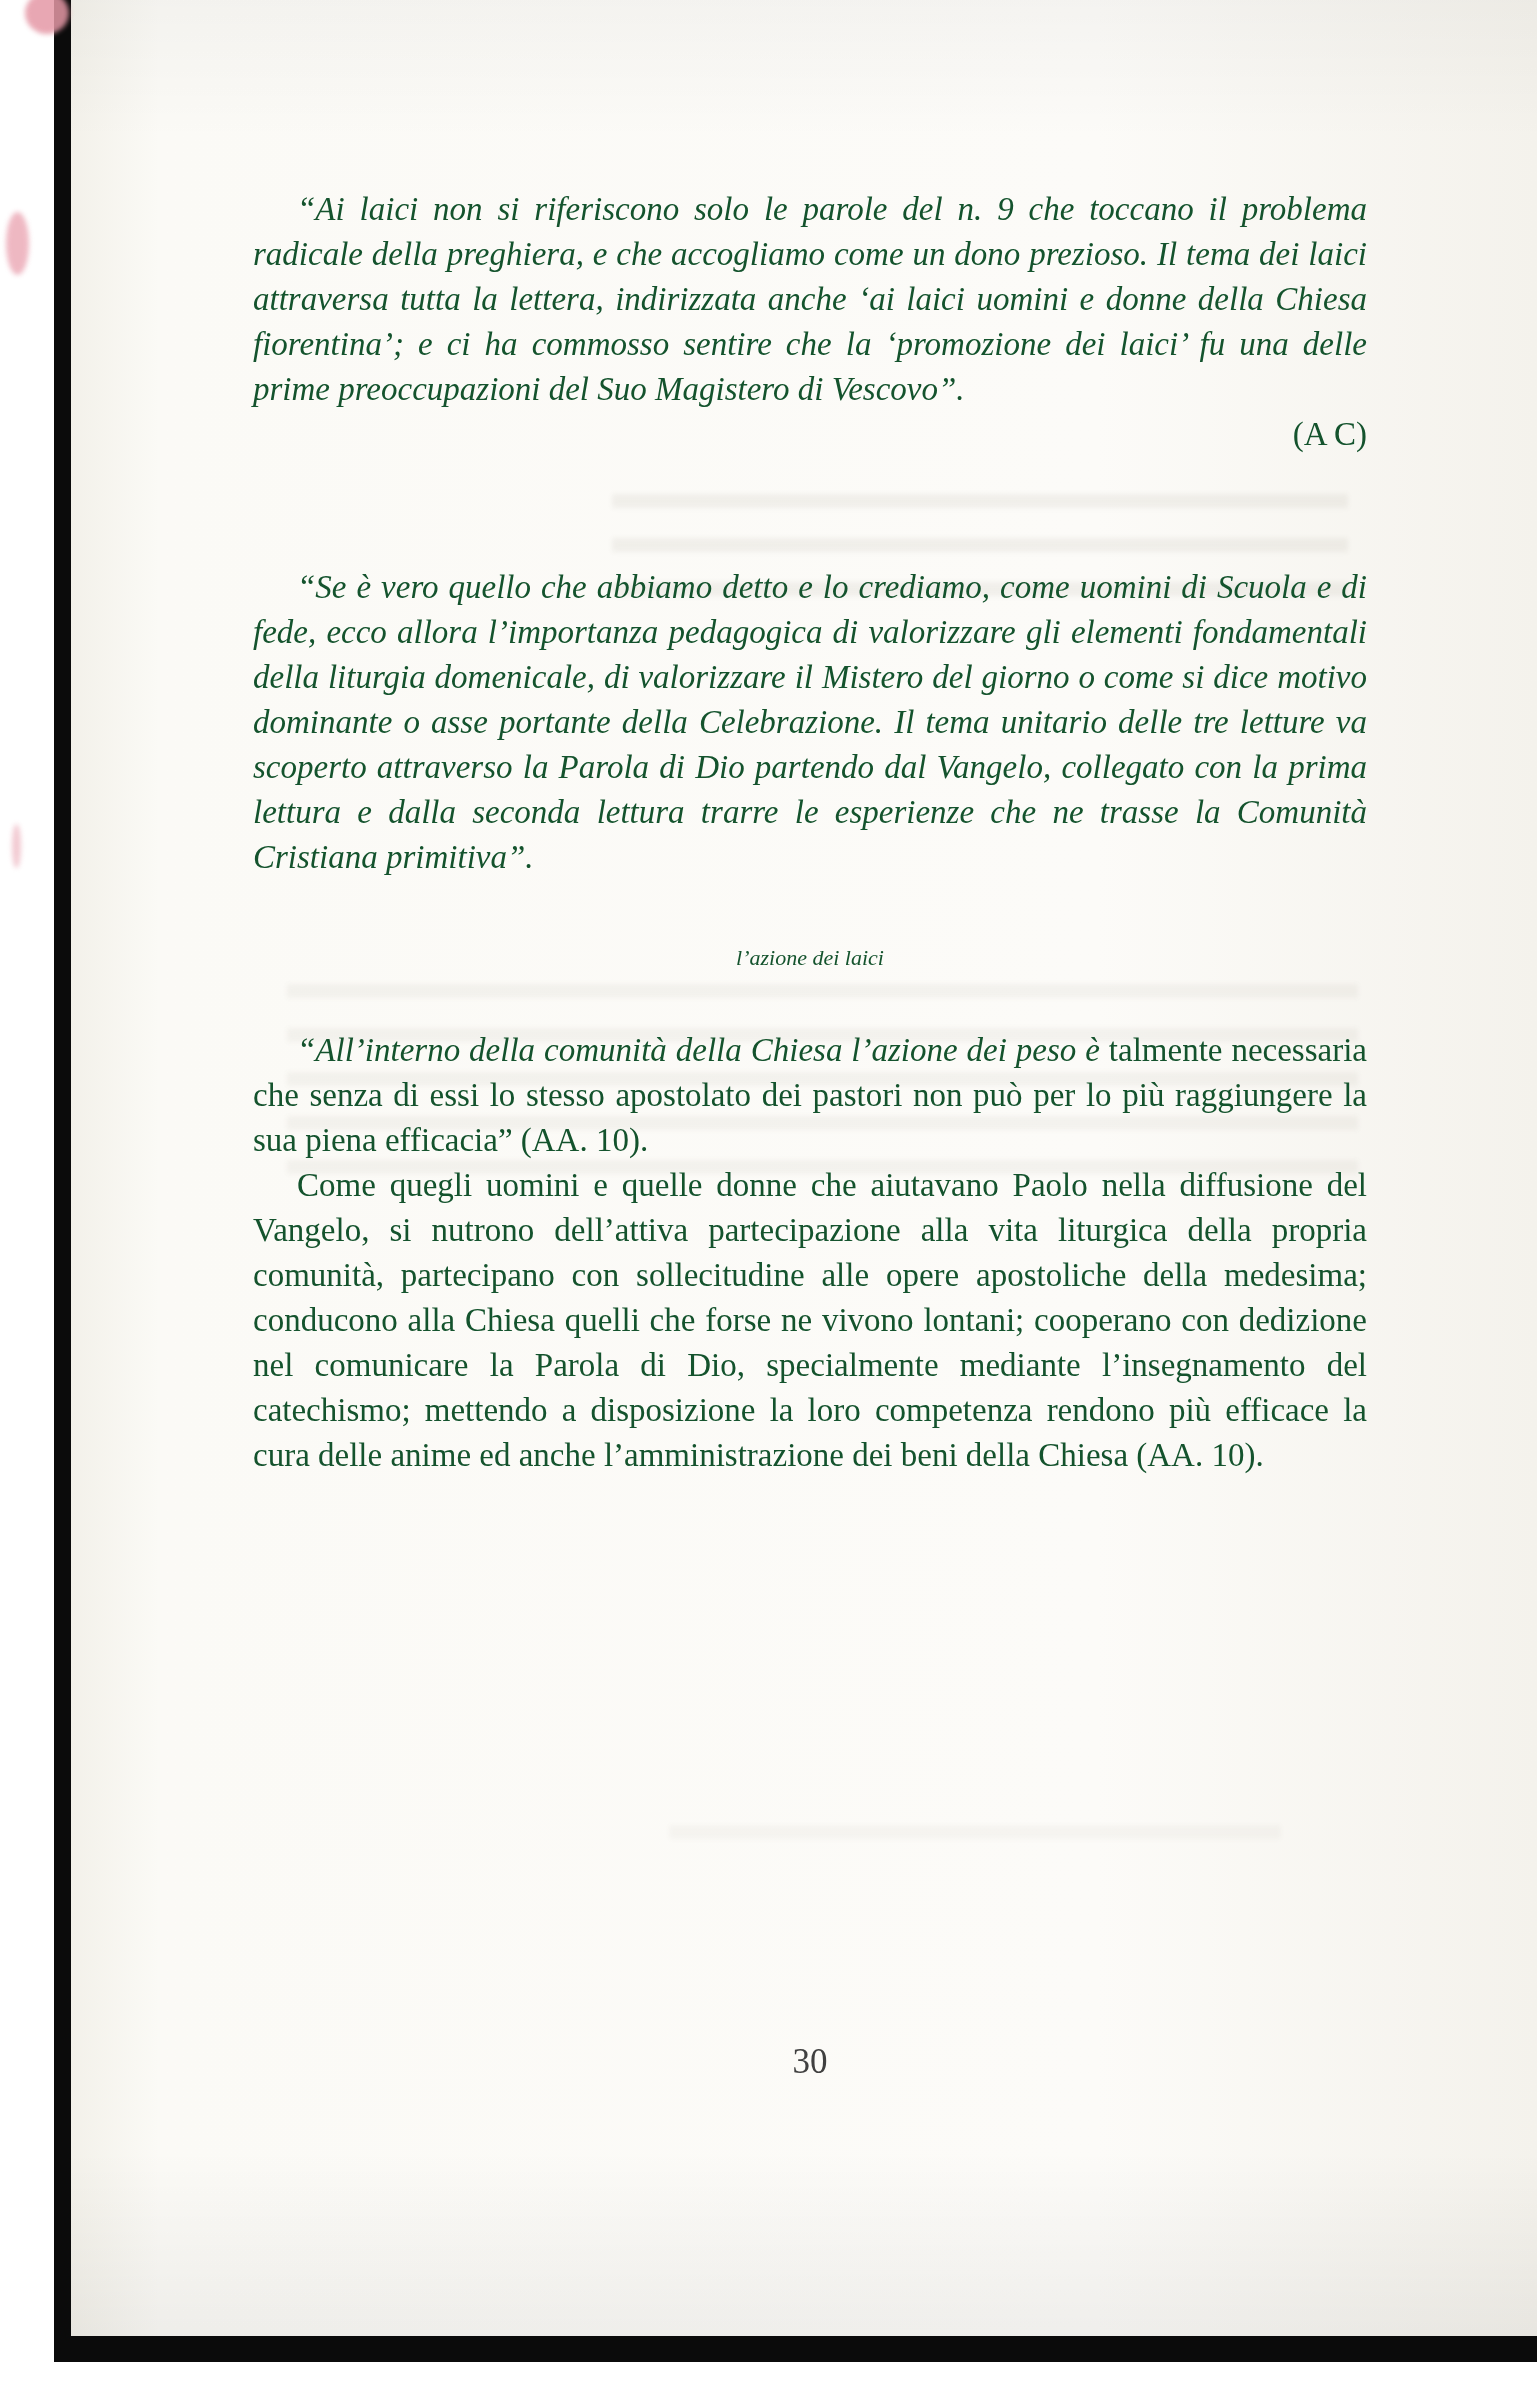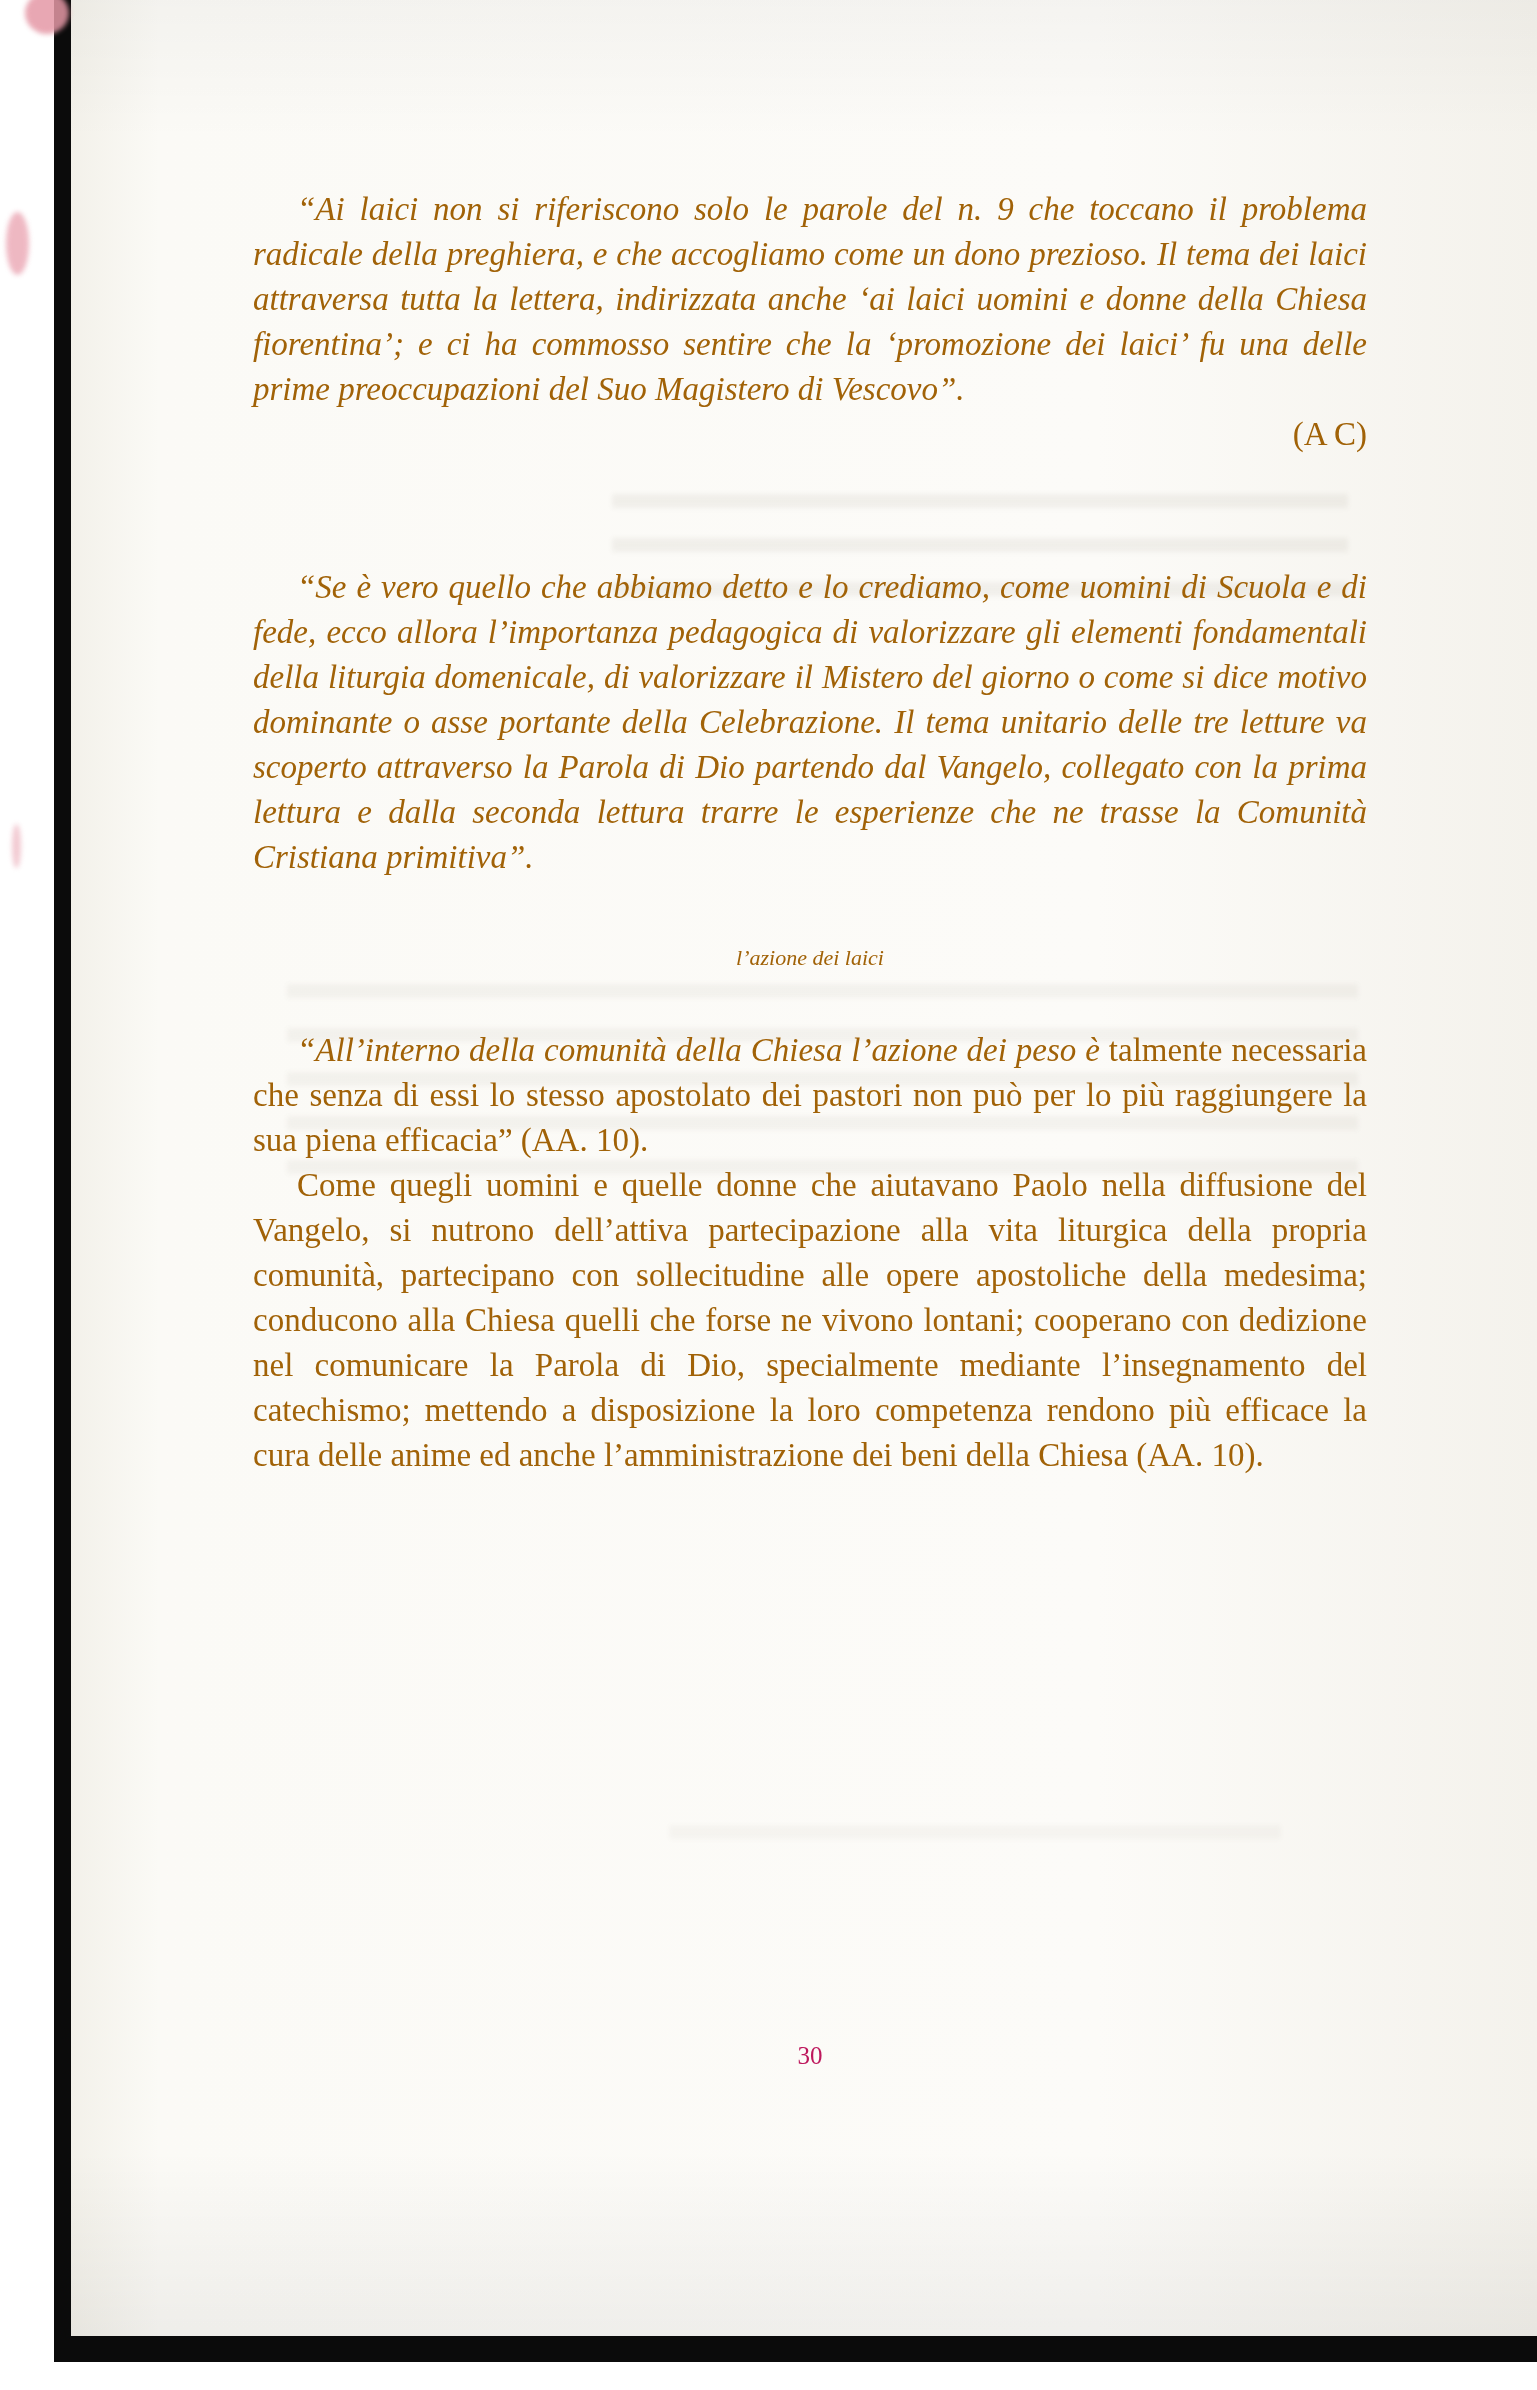--- a/index.html
+++ b/index.html
@@ -61,21 +61,21 @@
   .ghost-3 { left: 669px; top: 1797px; width: 612px; height: 67px; opacity: .16; }
 
   
   .page-text {
     position: absolute;
     left: 253px;
     top: 187px;
     width: 1114px;
     font-size: 33px;
     line-height: 45px;
-    color: #a16207;
+    color: #14532d;
     text-align: justify;
   }
 
   .italic { font-style: italic; }
 
   .quote { text-indent: 44px; }
   .attr  { text-align: right; }
 
   .gap-before { margin-top: 108px; }
 
@@ -90,22 +90,22 @@
   }
 
   .para { text-indent: 44px; }
 
   .page-number {
     position: absolute;
     left: 253px;
     width: 1114px;
     top: 2042px;
     text-align: center;
-    font-size: 25px;
-    color: #be185d;
+    font-size: 35px;
+    color: #404040;
   }
 </style>
 </head>
 <body>
 
 <div class="scan">
 
   <div class="paper"></div>
 
   <div class="edge-left"></div>

